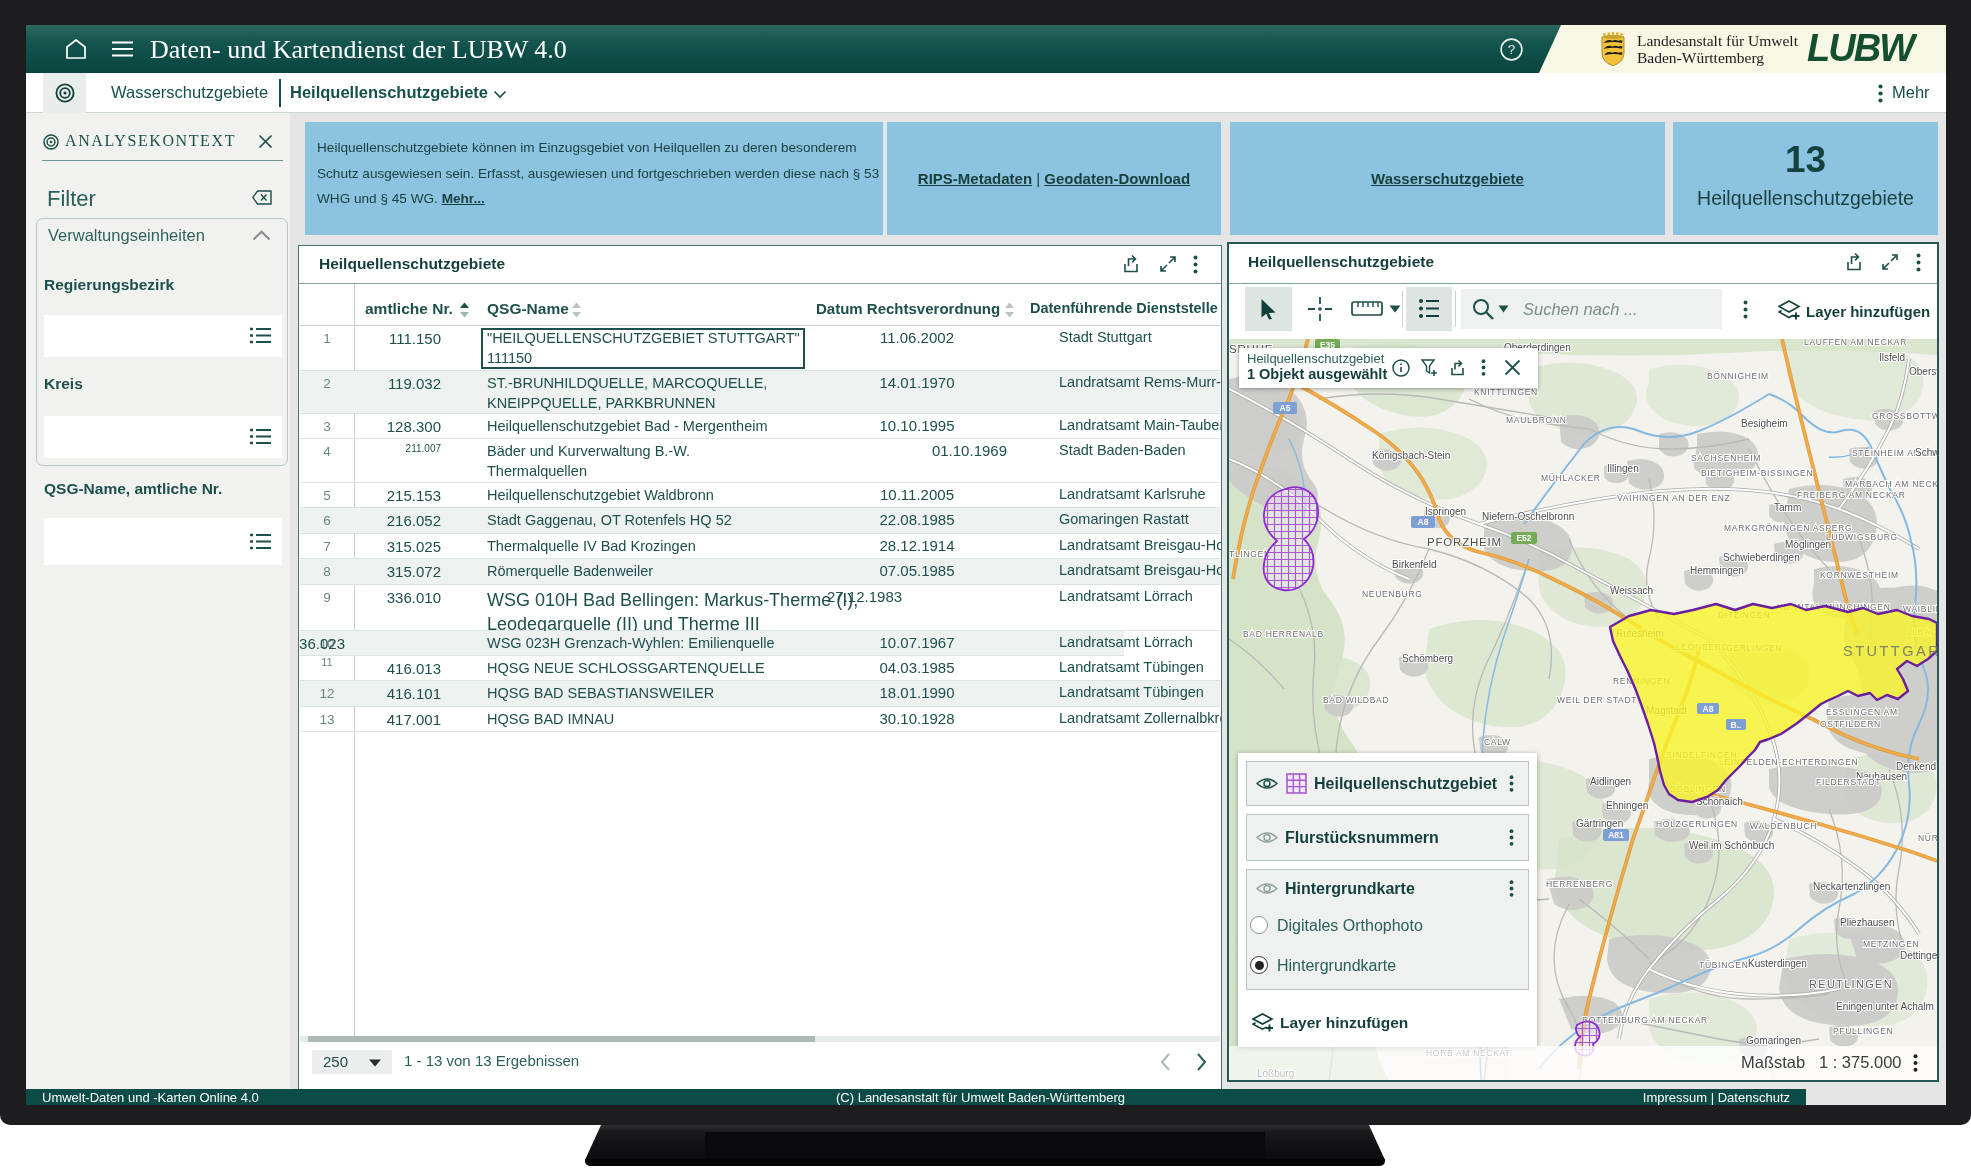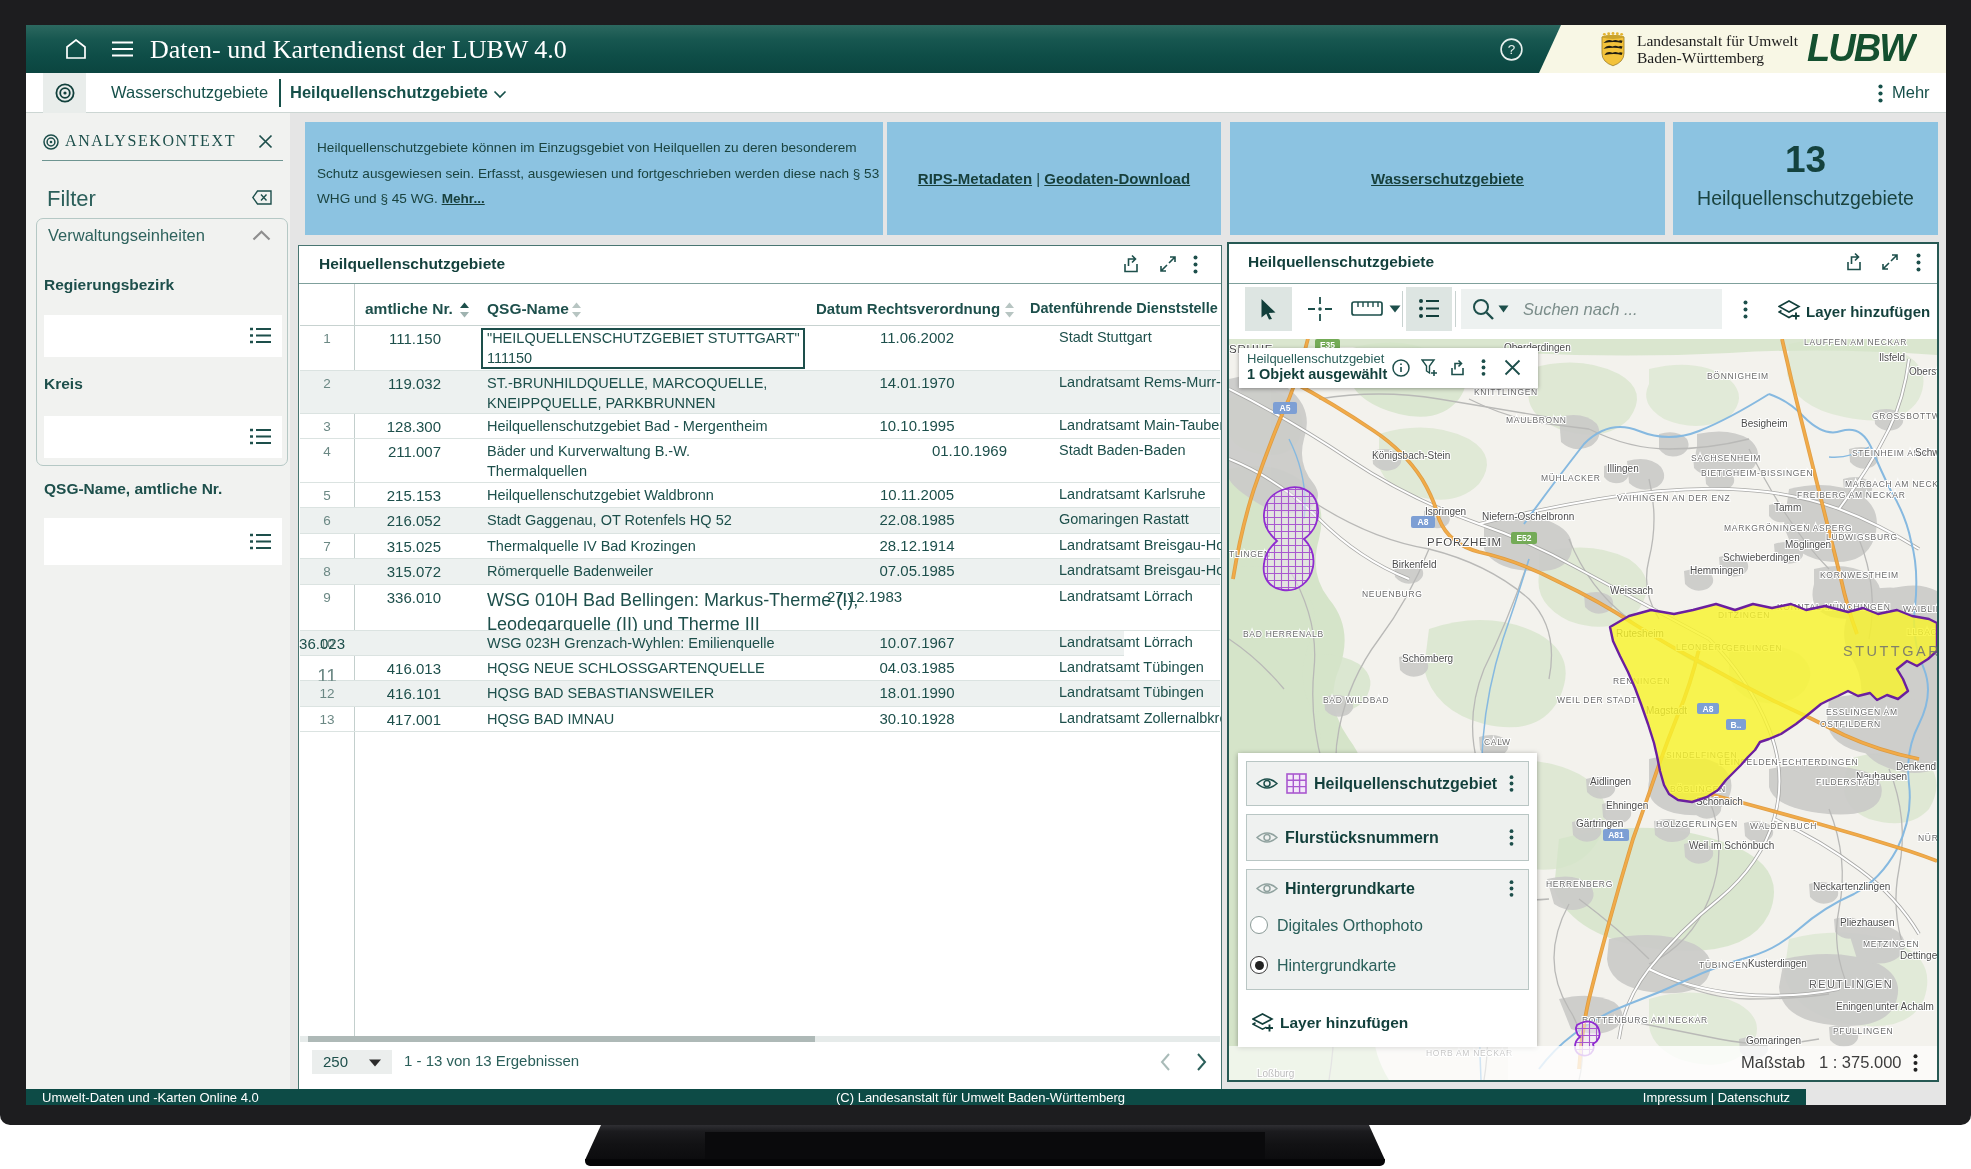--- a/index.html
+++ b/index.html
@@ -200,21 +200,21 @@
  </div>
  <div class="abs" style="left:1px;top:168px;width:920px;height:25px;border-bottom:1px solid #dbe3e1">
   <div class="abs" style="left:0;top:0;width:54px;height:25px;text-align:center;font-size:13.5px;color:#6b8884;padding-top:5px">3</div>
   <div class="abs" style="right:779px;top:4px;font-size:15px;color:#1d4f4b">128.300</div>
   <div class="abs" style="left:187px;top:3px;width:345px;font-size:14.5px;line-height:19.5px;color:#1d4f4b;white-space:nowrap">Heilquellenschutzgebiet Bad - Mergentheim</div>
   <div class="abs" style="left:527px;top:3px;width:180px;text-align:center;font-size:15px;color:#1d4f4b">10.10.1995</div>
   <div class="abs" style="left:759px;top:3px;width:175px;font-size:14.5px;color:#1d4f4b;white-space:nowrap">Landratsamt Main-Tauber-K</div>
  </div>
  <div class="abs" style="left:1px;top:193px;width:920px;height:44px;border-bottom:1px solid #dbe3e1">
   <div class="abs" style="left:0;top:0;width:54px;height:44px;text-align:center;font-size:13.5px;color:#6b8884;padding-top:5px">4</div>
-  <div class="abs" style="right:779px;top:4px;font-size:15px;color:#1d4f4b">211.007</div>
+  <div class="abs" style="right:779px;top:4px;font-size:10px;color:#1d4f4b">211.007</div>
   <div class="abs" style="left:187px;top:3px;width:345px;font-size:14.5px;line-height:19.5px;color:#1d4f4b;white-space:nowrap">Bäder und Kurverwaltung B.-W.<br>Thermalquellen</div>
   <div class="abs" style="left:527px;top:3px;width:180px;text-align:right;font-size:15px;color:#1d4f4b">01.10.1969</div>
   <div class="abs" style="left:759px;top:3px;width:175px;font-size:14.5px;color:#1d4f4b;white-space:nowrap">Stadt Baden-Baden</div>
  </div>
  <div class="abs" style="left:1px;top:237px;width:920px;height:25px;border-bottom:1px solid #dbe3e1">
   <div class="abs" style="left:0;top:0;width:54px;height:25px;text-align:center;font-size:13.5px;color:#6b8884;padding-top:5px">5</div>
   <div class="abs" style="right:779px;top:4px;font-size:15px;color:#1d4f4b">215.153</div>
   <div class="abs" style="left:187px;top:3px;width:345px;font-size:14.5px;line-height:19.5px;color:#1d4f4b;white-space:nowrap">Heilquellenschutzgebiet Waldbronn</div>
   <div class="abs" style="left:527px;top:3px;width:180px;text-align:center;font-size:15px;color:#1d4f4b">10.11.2005</div>
   <div class="abs" style="left:759px;top:3px;width:175px;font-size:14.5px;color:#1d4f4b;white-space:nowrap">Landratsamt Karlsruhe</div>
@@ -248,21 +248,21 @@
   <div class="abs" style="left:759px;top:3px;width:175px;font-size:14.5px;color:#1d4f4b;white-space:nowrap">Landratsamt Lörrach</div>
  </div>
  <div class="abs" style="left:1px;top:385px;width:824px;height:25px;background:#edf1f0;border-bottom:1px solid #dbe3e1">
   <div class="abs" style="left:0;top:0;width:54px;height:25px;text-align:center;font-size:13.5px;color:#6b8884;padding-top:5px">10</div>
   <div class="abs" style="right:779px;top:4px;font-size:15px;color:#1d4f4b">336.023</div>
   <div class="abs" style="left:187px;top:3px;width:345px;font-size:14.5px;line-height:19.5px;color:#1d4f4b;white-space:nowrap">WSG 023H Grenzach-Wyhlen: Emilienquelle</div>
   <div class="abs" style="left:527px;top:3px;width:180px;text-align:center;font-size:15px;color:#1d4f4b">10.07.1967</div>
   <div class="abs" style="left:759px;top:3px;width:175px;font-size:14.5px;color:#1d4f4b;white-space:nowrap">Landratsamt Lörrach</div>
  </div>
  <div class="abs" style="left:1px;top:410px;width:920px;height:25px;border-bottom:1px solid #dbe3e1">
-  <div class="abs" style="left:0;top:9px;width:54px;height:25px;text-align:center;font-size:19px;color:#6b8884;">11</div>
+  <div class="abs" style="left:0;top:0;width:54px;height:25px;text-align:center;font-size:11px;color:#6b8884;">11</div>
   <div class="abs" style="right:779px;top:4px;font-size:15px;color:#1d4f4b">416.013</div>
   <div class="abs" style="left:187px;top:3px;width:345px;font-size:14.5px;line-height:19.5px;color:#1d4f4b;white-space:nowrap">HQSG NEUE SCHLOSSGARTENQUELLE</div>
   <div class="abs" style="left:527px;top:3px;width:180px;text-align:center;font-size:15px;color:#1d4f4b">04.03.1985</div>
   <div class="abs" style="left:759px;top:3px;width:175px;font-size:14.5px;color:#1d4f4b;white-space:nowrap">Landratsamt Tübingen</div>
  </div>
  <div class="abs" style="left:1px;top:435px;width:920px;height:26px;background:#edf1f0;border-bottom:1px solid #dbe3e1">
   <div class="abs" style="left:0;top:0;width:54px;height:26px;text-align:center;font-size:13.5px;color:#6b8884;padding-top:5px">12</div>
   <div class="abs" style="right:779px;top:4px;font-size:15px;color:#1d4f4b">416.101</div>
   <div class="abs" style="left:187px;top:3px;width:345px;font-size:14.5px;line-height:19.5px;color:#1d4f4b;white-space:nowrap">HQSG BAD SEBASTIANSWEILER</div>
   <div class="abs" style="left:527px;top:3px;width:180px;text-align:center;font-size:15px;color:#1d4f4b">18.01.1990</div>

